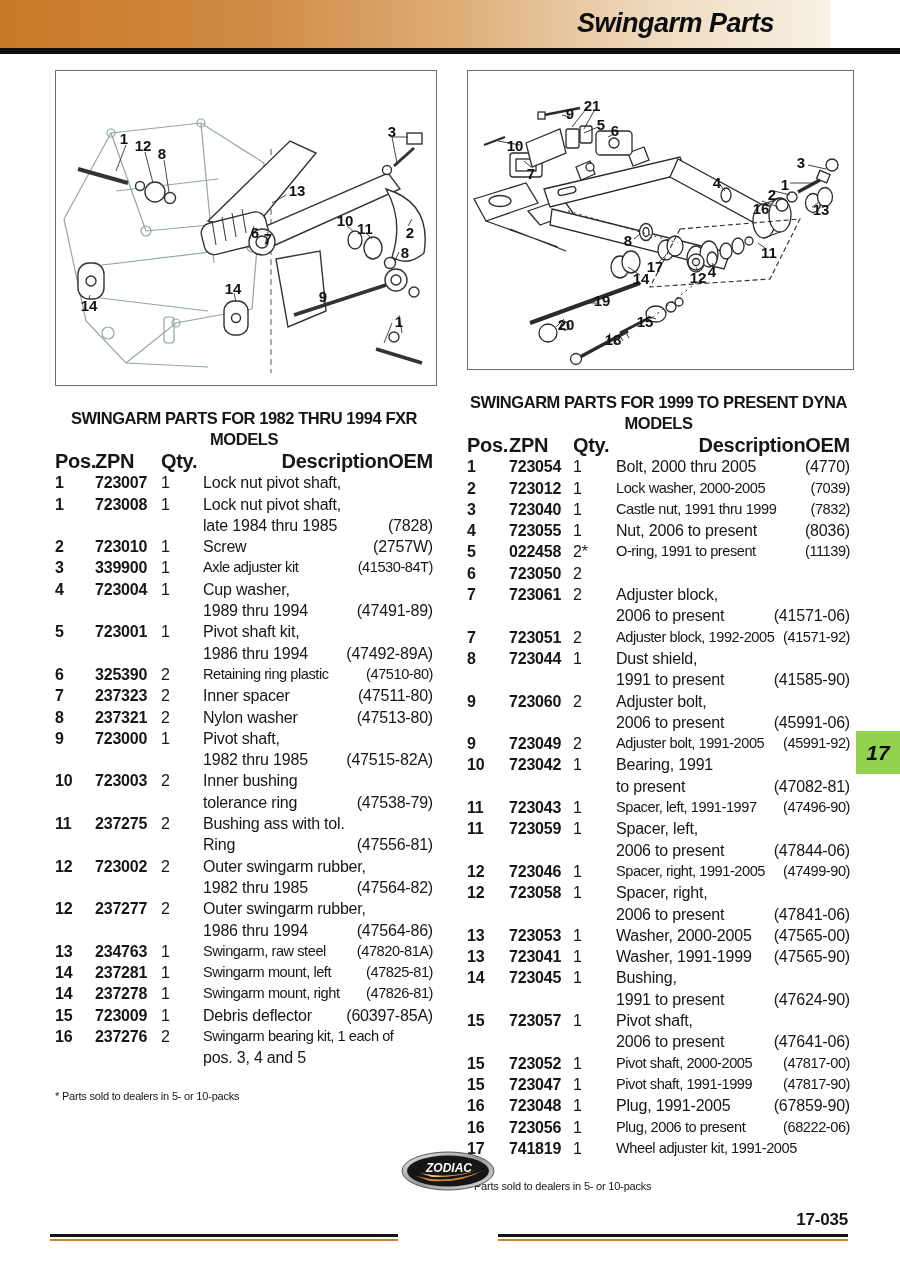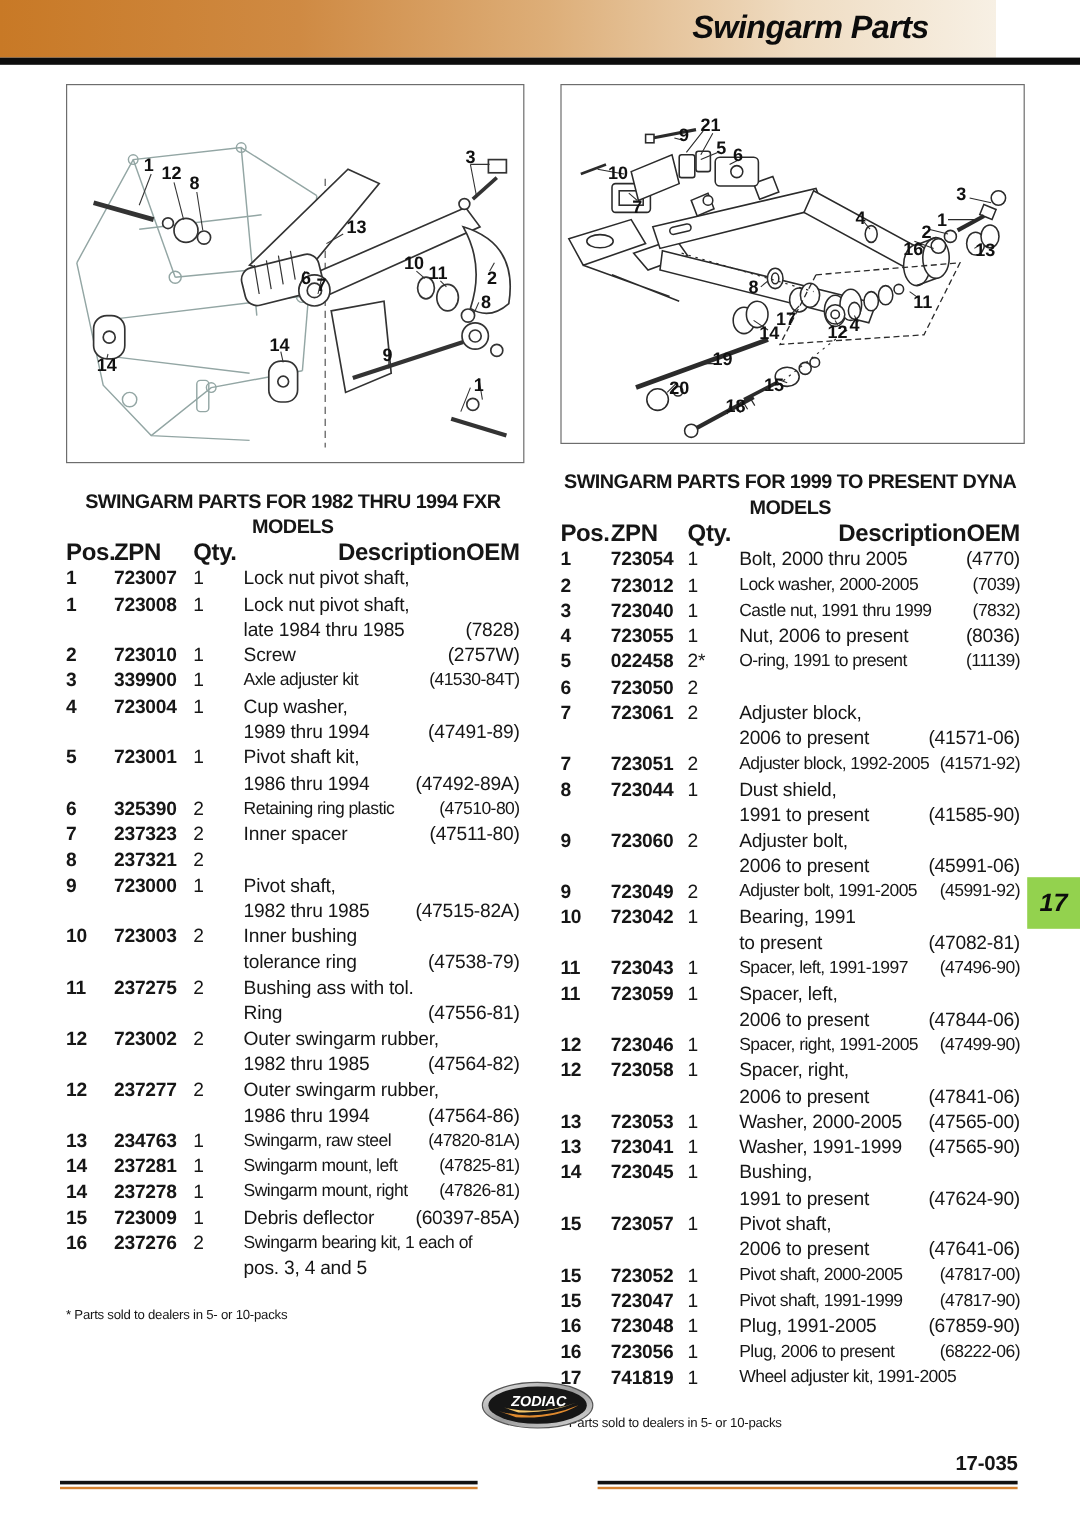--- a/index.html
+++ b/index.html
@@ -402,20 +402,26 @@
         <div class="desc-line">
           <span class="desc">Inner spacer</span>
           <span class="oem">(47511-80)</span>
         </div>
       </div>
     </div>
     <div class="parts-row">
       <span class="cell pos">8</span>
       <span class="cell zpn">237321</span>
       <span class="cell qty">2</span>
+      <div>
+        <div class="desc-line">
+          <span class="desc">Nylon washer</span>
+          <span class="oem">(47513-80)</span>
+        </div>
+      </div>
     </div>
     <div class="parts-row">
       <span class="cell pos">9</span>
       <span class="cell zpn">723000</span>
       <span class="cell qty">1</span>
       <div>
         <div class="desc-line">
           <span class="desc">Pivot shaft,</span>
           <span class="oem"></span>
         </div>

